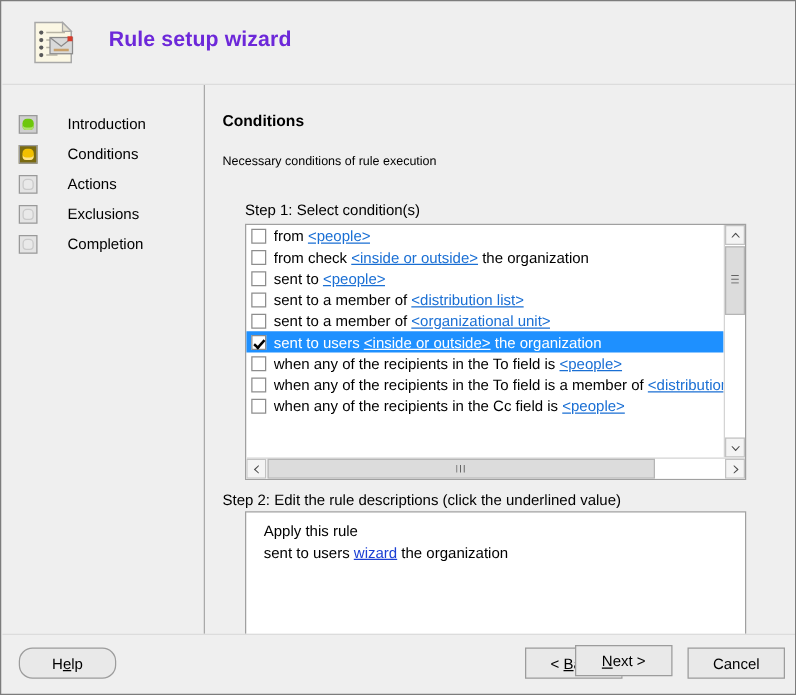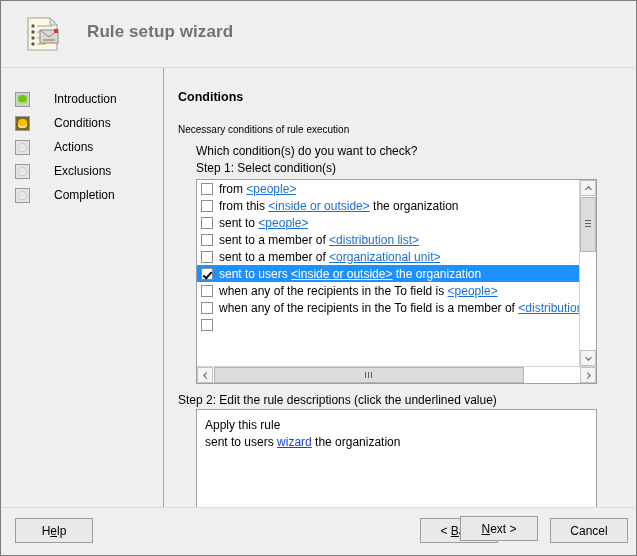--- a/index.html
+++ b/index.html
@@ -41,21 +41,21 @@
     position: absolute;
     left: 21px; top: 13px;
     width: 40px; height: 40px;
   }
   .header-title {
     position: absolute;
     left: 85px; top: 20px;
     font-size: 17px;
     font-weight: bold;
     letter-spacing: .1px;
-    color: #737373;
+    color: #6d28d9;
     white-space: nowrap;
   }
 
   
   .sidebar {
     position: absolute;
     left: 1px; top: 67px;
     width: 162px;
     height: 440px;
     background: #efefef;
@@ -270,21 +270,21 @@
     white-space: nowrap;
   }
   .descbox {
     position: absolute;
     left: 31px; top: 341px;
     width: 401px;
     height: 100px;
     background: #fff;
     border: 1px solid #a0a0a0;
     box-sizing: border-box;
-    padding: 7px 0 0 8px;
+    padding: 7px 0 0 14px;
     font-size: 12px;
     line-height: 17px;
   }
   .descbox .d-link {
     color: #1a3fd4;
     text-decoration: underline;
   }
 
   
   .footer {
@@ -304,21 +304,21 @@
     box-sizing: border-box;
     font-family: "Liberation Sans", sans-serif;
     font-size: 12px;
     color: #000;
     display: flex;
     align-items: center;
     justify-content: center;
     cursor: default;
     padding: 0;
   }
-  .btn-help  { left: 13px;  top: 10px; width: 78px; }
+  .btn-help  { left: 13px;  top: 10px; width: 78px; border-radius: 11px; }
   .btn-back  { left: 376px; top: 10px; width: 78px; margin-left: 42px; }
   .btn-next  { left: 458px; top: 8px; width: 78px; }
   .btn-cancel{ left: 548px; top: 10px; width: 78px; }
   .acc { text-decoration: underline; }
 </style>
 </head>
 <body>
 
 <div id="app">
 
@@ -386,32 +386,31 @@
         <span class="nav-label">Completion</span>
       </div>
 
     </div>
   </div>
 
   <div class="main">
 
     <div class="pane-title">Conditions</div>
     <div class="pane-sub">Necessary conditions of rule execution</div>
-    <div class="q-line">Which condition(s) do you want to check?</div>
     <div class="step1-line">Step 1: Select condition(s)</div>
 
     <div class="listbox">
       <div class="list-rows" id="rows-host">
           <div class="row">
             <span class="cb"></span>
             <span class="txt"><span>from </span><span class="lnk">&lt;people&gt;</span></span>
           </div>
           <div class="row">
             <span class="cb"></span>
-            <span class="txt"><span>from this </span><span class="lnk">&lt;inside or outside&gt;</span><span> the organization</span></span>
+            <span class="txt"><span>from check </span><span class="lnk">&lt;inside or outside&gt;</span><span> the organization</span></span>
           </div>
           <div class="row">
             <span class="cb"></span>
             <span class="txt"><span>sent to </span><span class="lnk">&lt;people&gt;</span></span>
           </div>
           <div class="row">
             <span class="cb"></span>
             <span class="txt"><span>sent to a member of </span><span class="lnk">&lt;distribution list&gt;</span></span>
           </div>
           <div class="row">
@@ -425,20 +424,21 @@
           <div class="row">
             <span class="cb"></span>
             <span class="txt"><span>when any of the recipients in the To field is </span><span class="lnk">&lt;people&gt;</span></span>
           </div>
           <div class="row">
             <span class="cb"></span>
             <span class="txt"><span>when any of the recipients in the To field is a member of </span><span class="lnk">&lt;distribution list&gt;</span></span>
           </div>
           <div class="row">
             <span class="cb"></span>
+            <span class="txt"><span>when any of the recipients in the Cc field is </span><span class="lnk">&lt;people&gt;</span></span>
           </div>
         </div>
 
       <div class="vsb">
         <div class="sb-btn sb-up">
           <svg width="7" height="5" viewBox="0 0 7 5">
               <path d="M3.5 0 L7 4 H6 L3.5 1.4 L1 4 H0 Z" fill="#4a4a4a"></path>
             </svg>
         </div>
         <div class="thumb">

